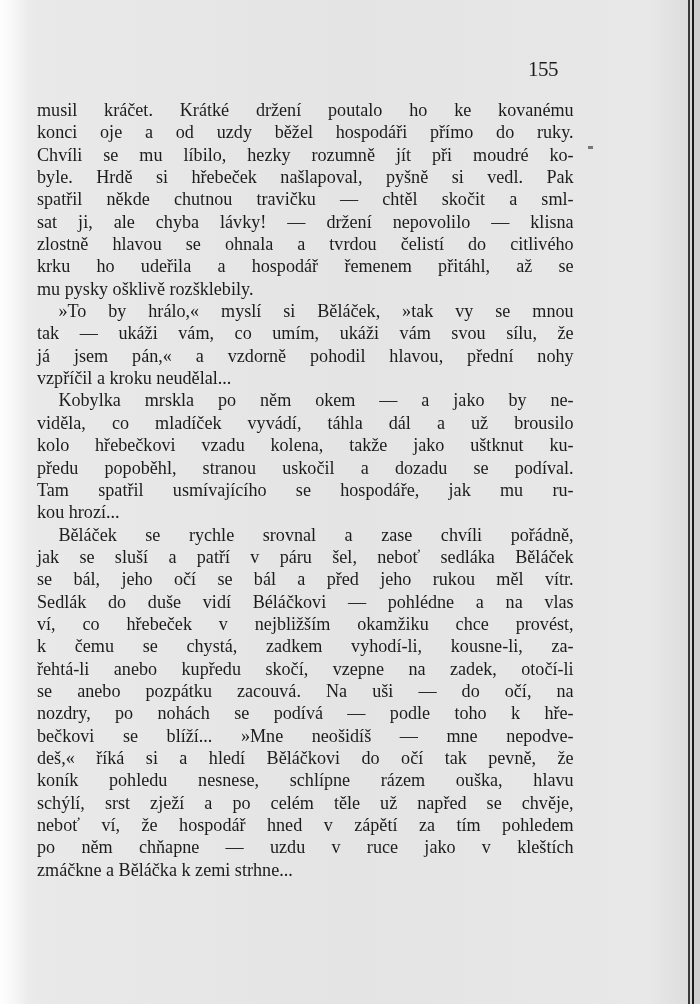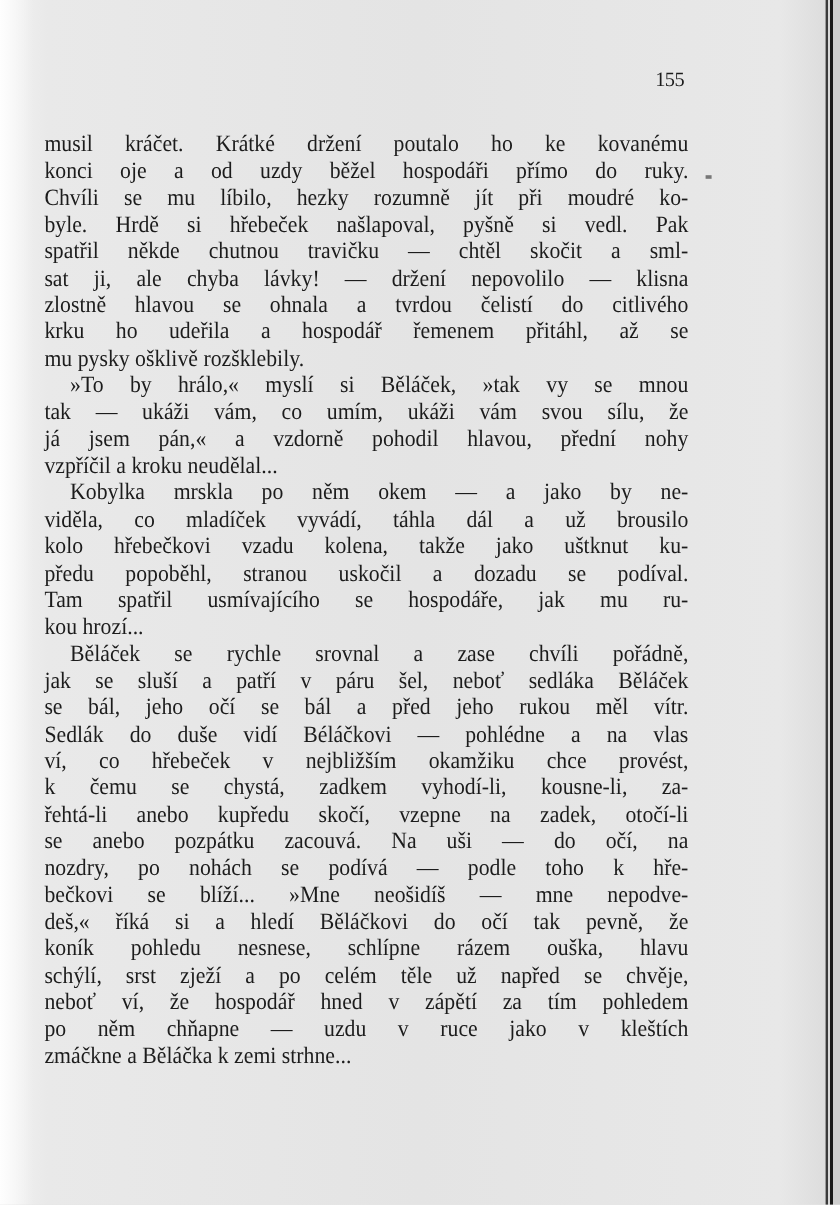--- a/index.html
+++ b/index.html
@@ -14,25 +14,25 @@
   }
   .edge-shadow {
     position:absolute; left:0; top:0; width:28px; height:1004px;
     background: linear-gradient(90deg, rgba(255,255,255,0.9), rgba(255,255,255,0));
   }
   .right-border {
     position:absolute; left:688px; top:0; width:12px; height:1004px;
     background: linear-gradient(90deg, #3a3a3a 0px, #3a3a3a 2px, #d8d8d8 2px, #d8d8d8 4px, #1a1a1a 4px, #1a1a1a 6px, #cfcfcf 6px);
   }
   .page-number {
-    position:absolute; left:546px; top:57px; font-size:17px; color:#1c1c1c;
+    position:absolute; left:528px; top:57px; font-size:21px; color:#1c1c1c;
     letter-spacing:-0.5px;
   }
   .text-block {
-    position:absolute; left:37px; top:110px; width:537px;
+    position:absolute; left:37px; top:99px; width:537px;
   }
   .line {
     height:22.35px; line-height:22.35px; font-size:19.5px; color:#1c1c1c;
     white-space:nowrap; text-align:justify; text-align-last:justify;
     transform-origin:left center; transform:scaleX(0.93); width:577px;
   }
   .line.last { text-align-last:left; }
   .line.indent { padding-left:23px; width:554px; }
   .speck {
     position:absolute; left:588px; top:146px; width:5px; height:3px; background:#777;

